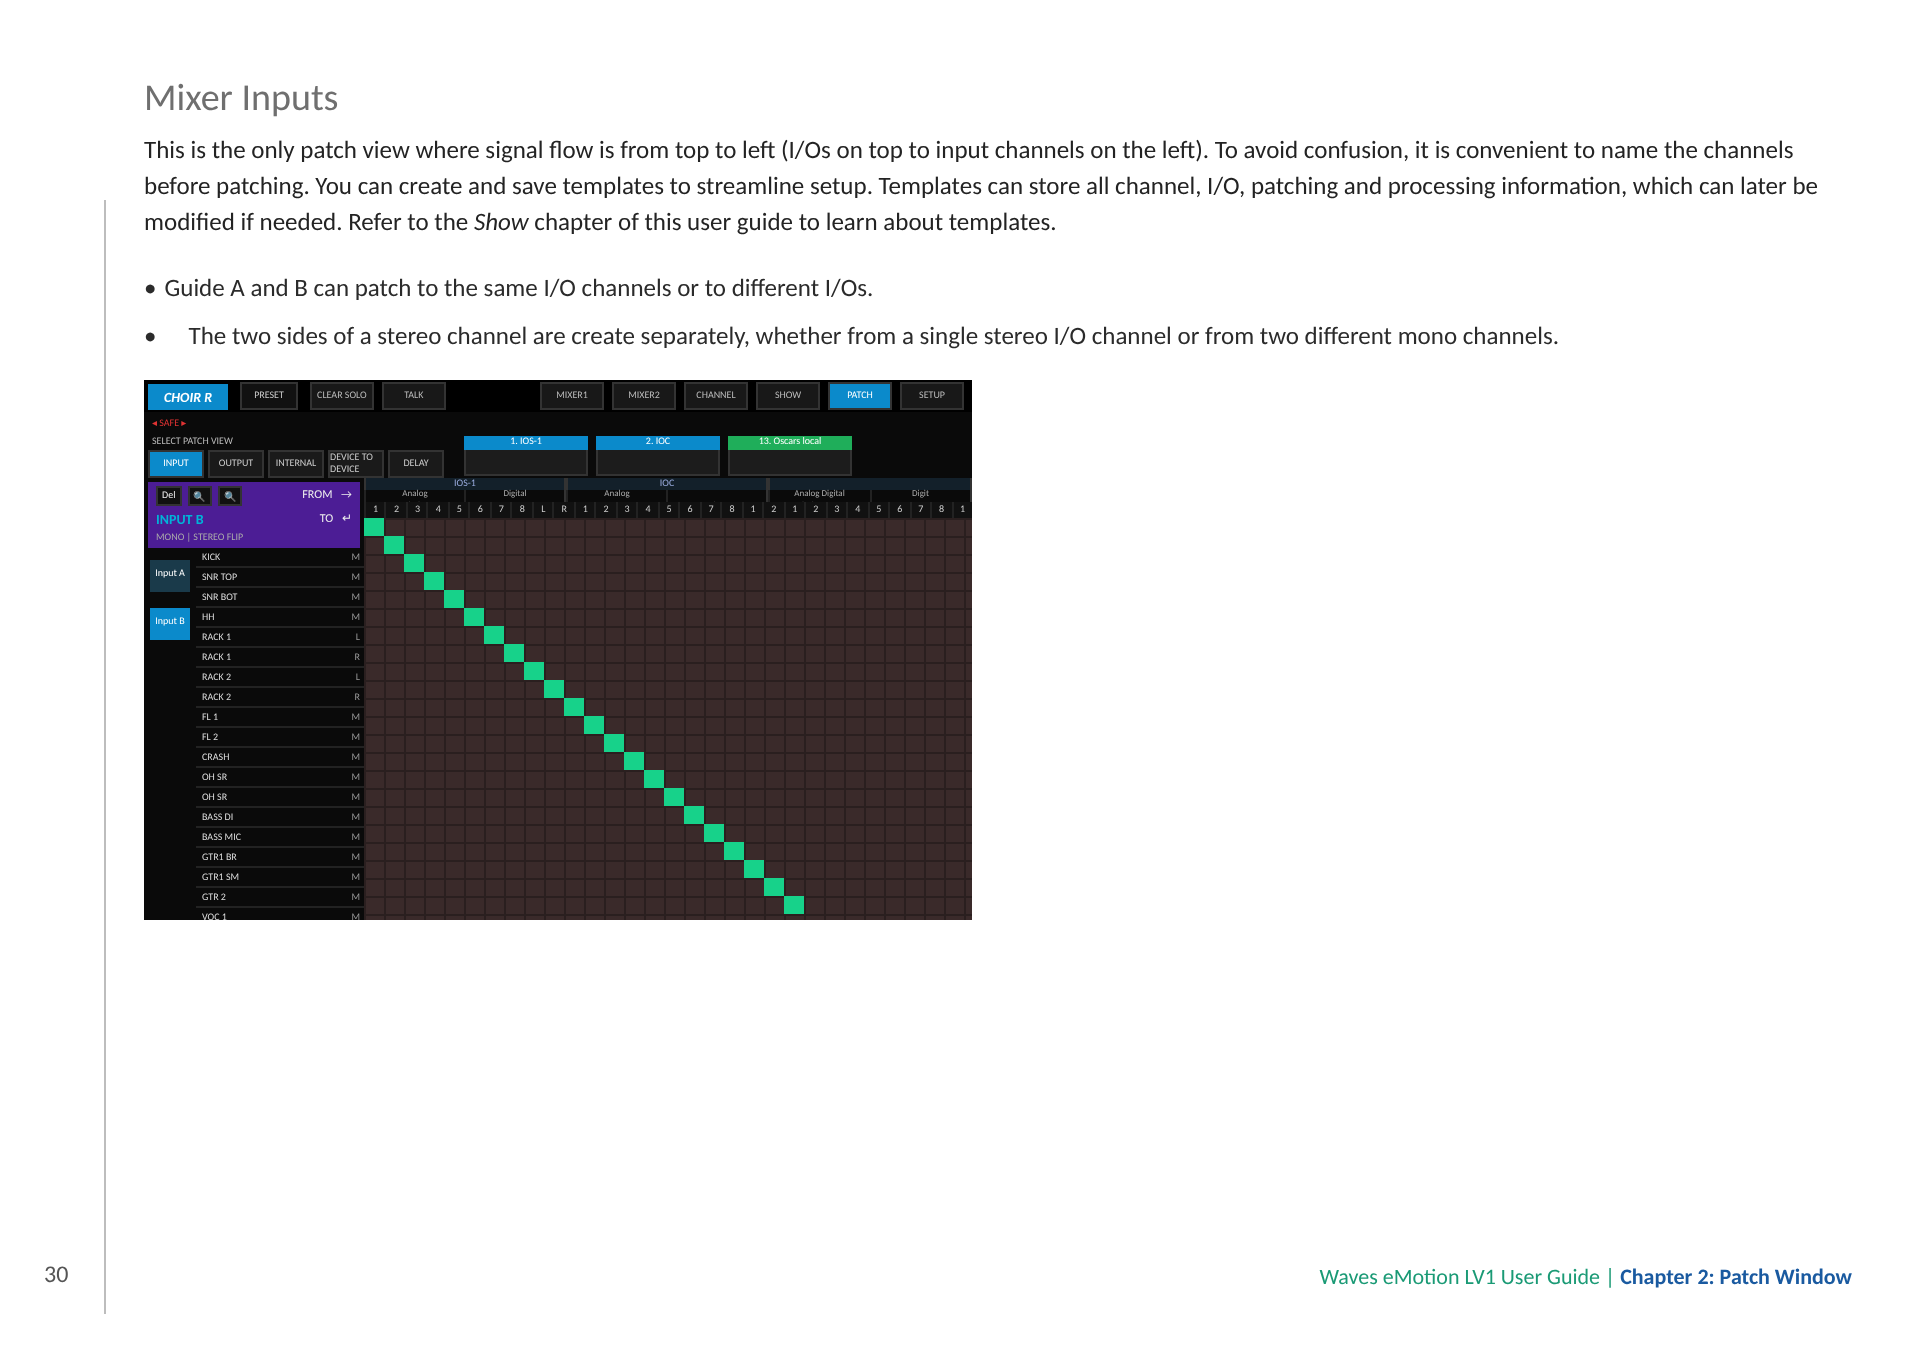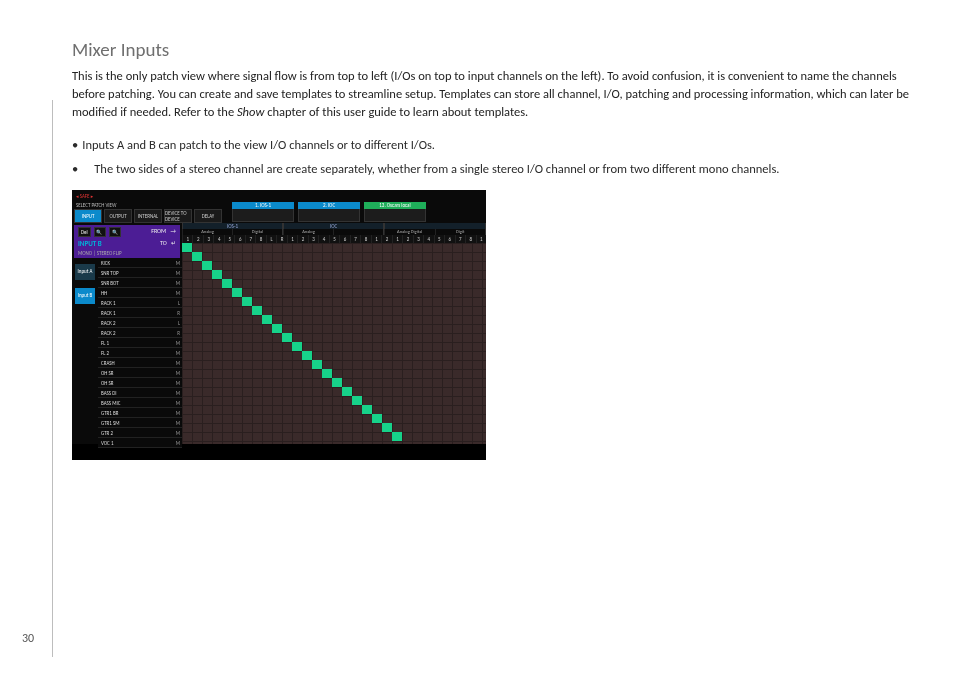--- a/index.html
+++ b/index.html
@@ -72,27 +72,43 @@
 <div class="page">
   <div class="side-rule"></div>
   <div class="side-num">30</div>
 
   <h1 class="title">Mixer Inputs</h1>
   <p class="body">
     <span>This is the only patch view where signal flow is from top to left (I/Os on top to input channels on the left). To avoid confusion, it is convenient to name the channels before patching. You can create and save templates to streamline setup. Templates can store all channel, I/O, patching and processing information, which can later be modified if needed. Refer to the </span><span class="show-ital">Show</span><span> chapter of this user guide to learn about templates.</span>
   </p>
 
   <ul class="bul">
-    <li>Inputs A and B can patch to the view I/O channels or to different I/Os.</li>
+    <li>Guide A and B can patch to the same I/O channels or to different I/Os.</li>
   </ul>
   <ul class="sub-bul">
     <li>The two sides of a stereo channel are create separately, whether from a single stereo I/O channel or from two different mono channels.</li>
   </ul>
 
   <div class="shot">
+    <div class="topbar">
+      <div class="logo">CHOIR R</div>
+      <div class="tb-box">PRESET</div>
+      <div class="tb-boxes">
+        <div class="mini">CLEAR SOLO</div>
+        <div class="mini">TALK</div>
+      </div>
+      <div class="tb-boxes" style="margin-left:auto;margin-right:4px" id="toptabs">
+          <div class="mini">MIXER1</div>
+          <div class="mini">MIXER2</div>
+          <div class="mini">CHANNEL</div>
+          <div class="mini">SHOW</div>
+          <div class="mini active">PATCH</div>
+          <div class="mini">SETUP</div>
+        </div>
+    </div>
     <div class="subbar">
       <span class="safe">◂ <span>SAFE</span> ▸</span>
     </div>
     <div class="row2">
       <div class="spv">
         <div class="spv-title">SELECT PATCH VIEW</div>
         <div class="spvtabs" id="spvtabs">
             <div class="spvtab active">INPUT</div>
             <div class="spvtab">OUTPUT</div>
             <div class="spvtab">INTERNAL</div>
@@ -310,13 +326,16 @@
             <div class="diag" style="left: 170px; top: 153px;"></div>
             <div class="diag" style="left: 180px; top: 162px;"></div>
             <div class="diag" style="left: 190px; top: 171px;"></div>
             <div class="diag" style="left: 200px; top: 180px;"></div>
             <div class="diag" style="left: 210px; top: 189px;"></div>
           </div>
       </div>
     </div>
   </div>
 
+  <div class="footer">
+    <span class="g">Waves eMotion LV1 User Guide</span><span class="g"> | </span><span class="b">Chapter 2: Patch Window</span>
+  </div>
 </div>
 
 </body></html>

